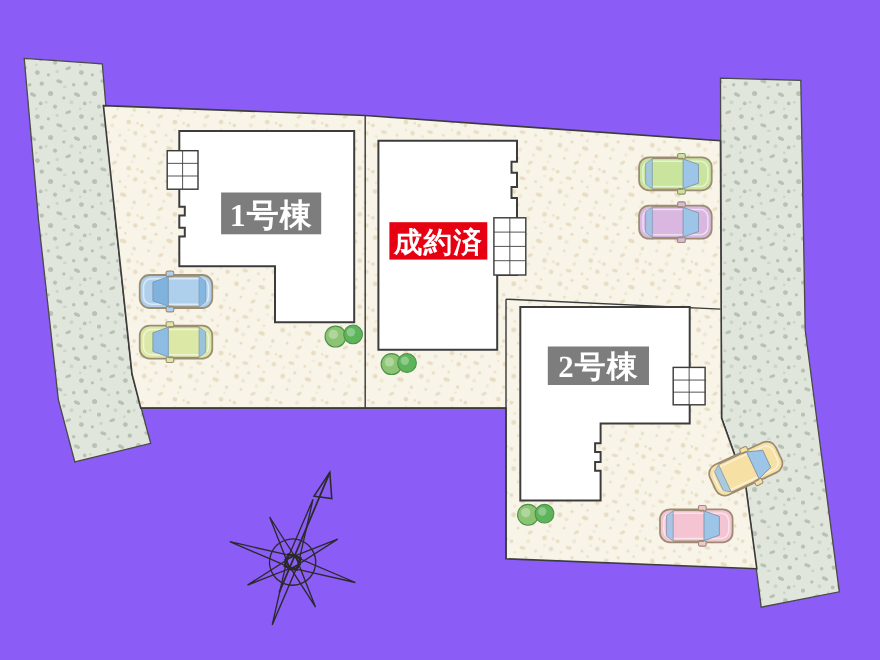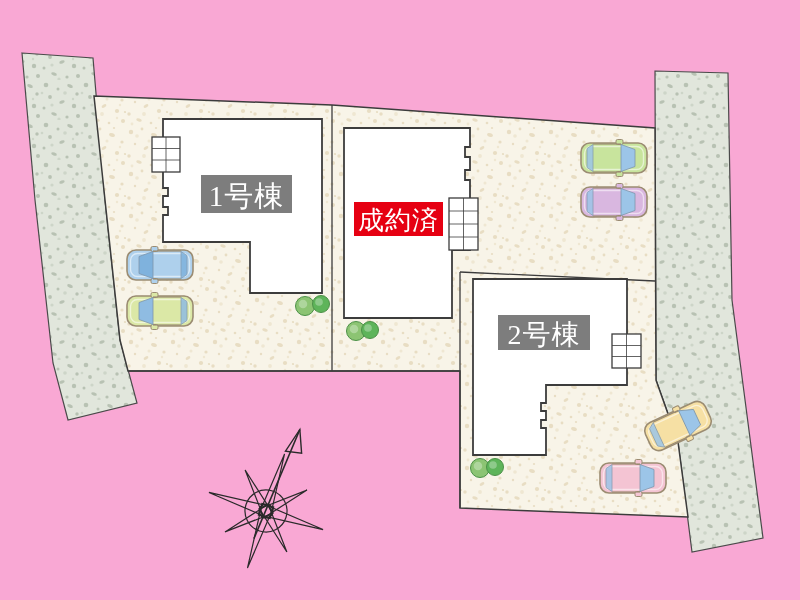--- a/index.html
+++ b/index.html
@@ -1,21 +1,22 @@
 <!DOCTYPE html>
 <html><head>
 <meta charset="utf-8">
 <style>
   html,body{margin:0;padding:0;background:#ffffff;}
   .canvas{
     position:relative;
     width:800px;height:600px;
-    background:#f9a8d4;
+    background:#8b5cf6;
     overflow:hidden;
     font-family:"Liberation Sans", sans-serif;
+    font-weight:bold;
   }
   svg{display:block;}
   text{user-select:none;}
   .unit-label-text{
     font-family:"Liberation Serif", serif;
     fill:#ffffff;
     letter-spacing:1px;
   }
   .sold-label-text{
     font-family:"Liberation Sans", sans-serif;

